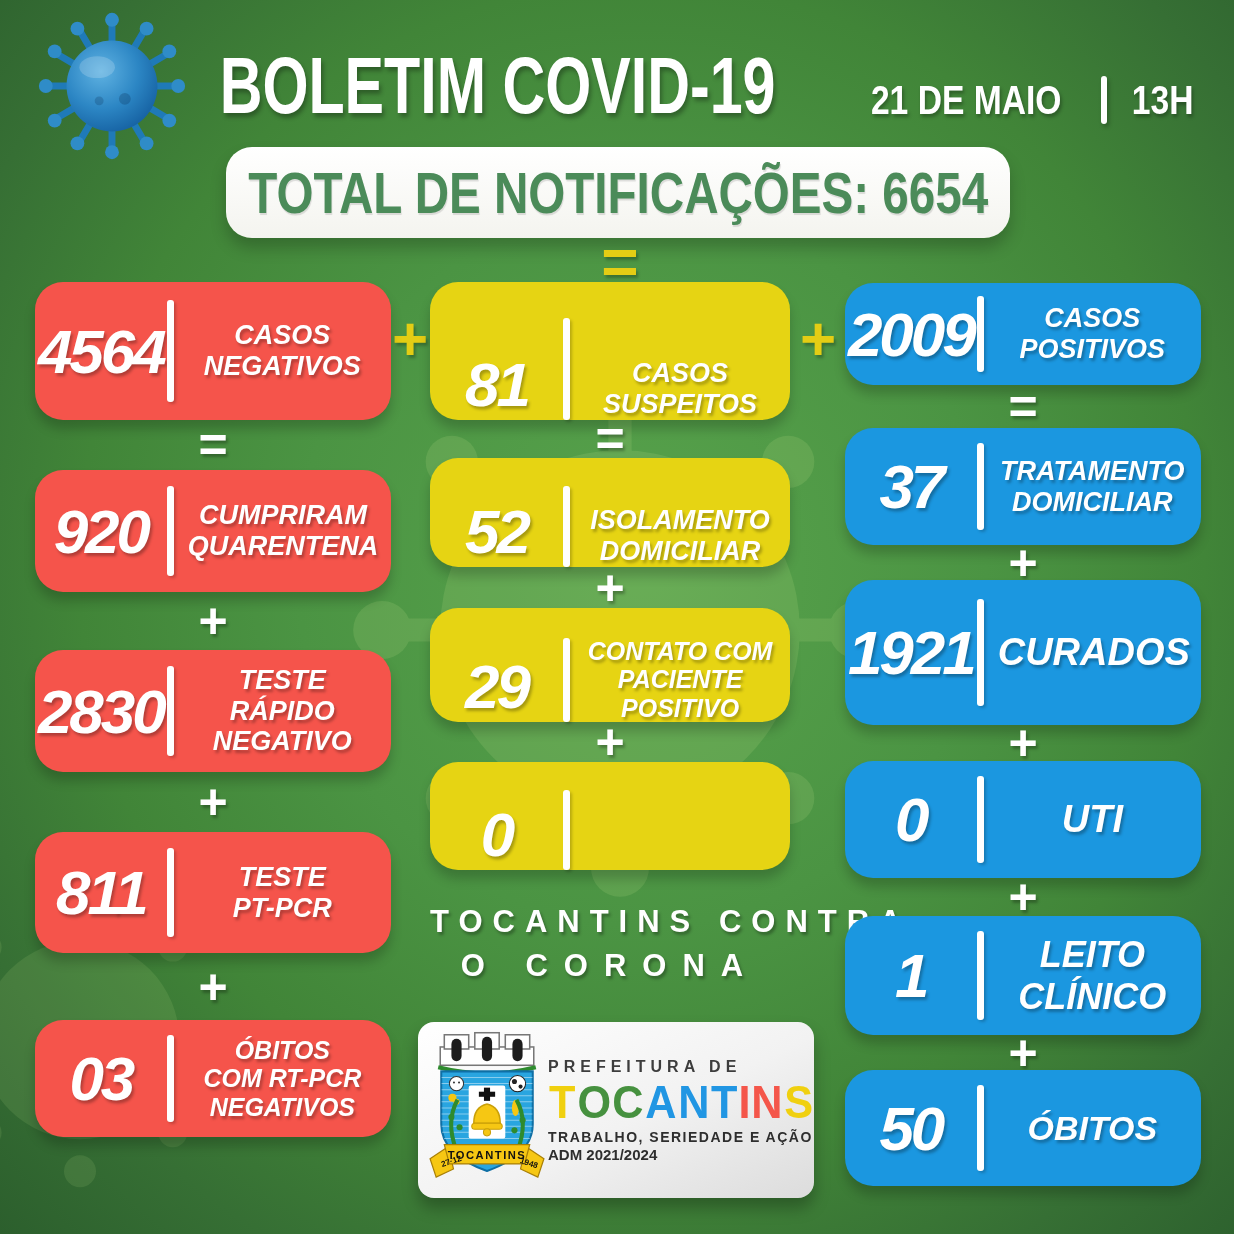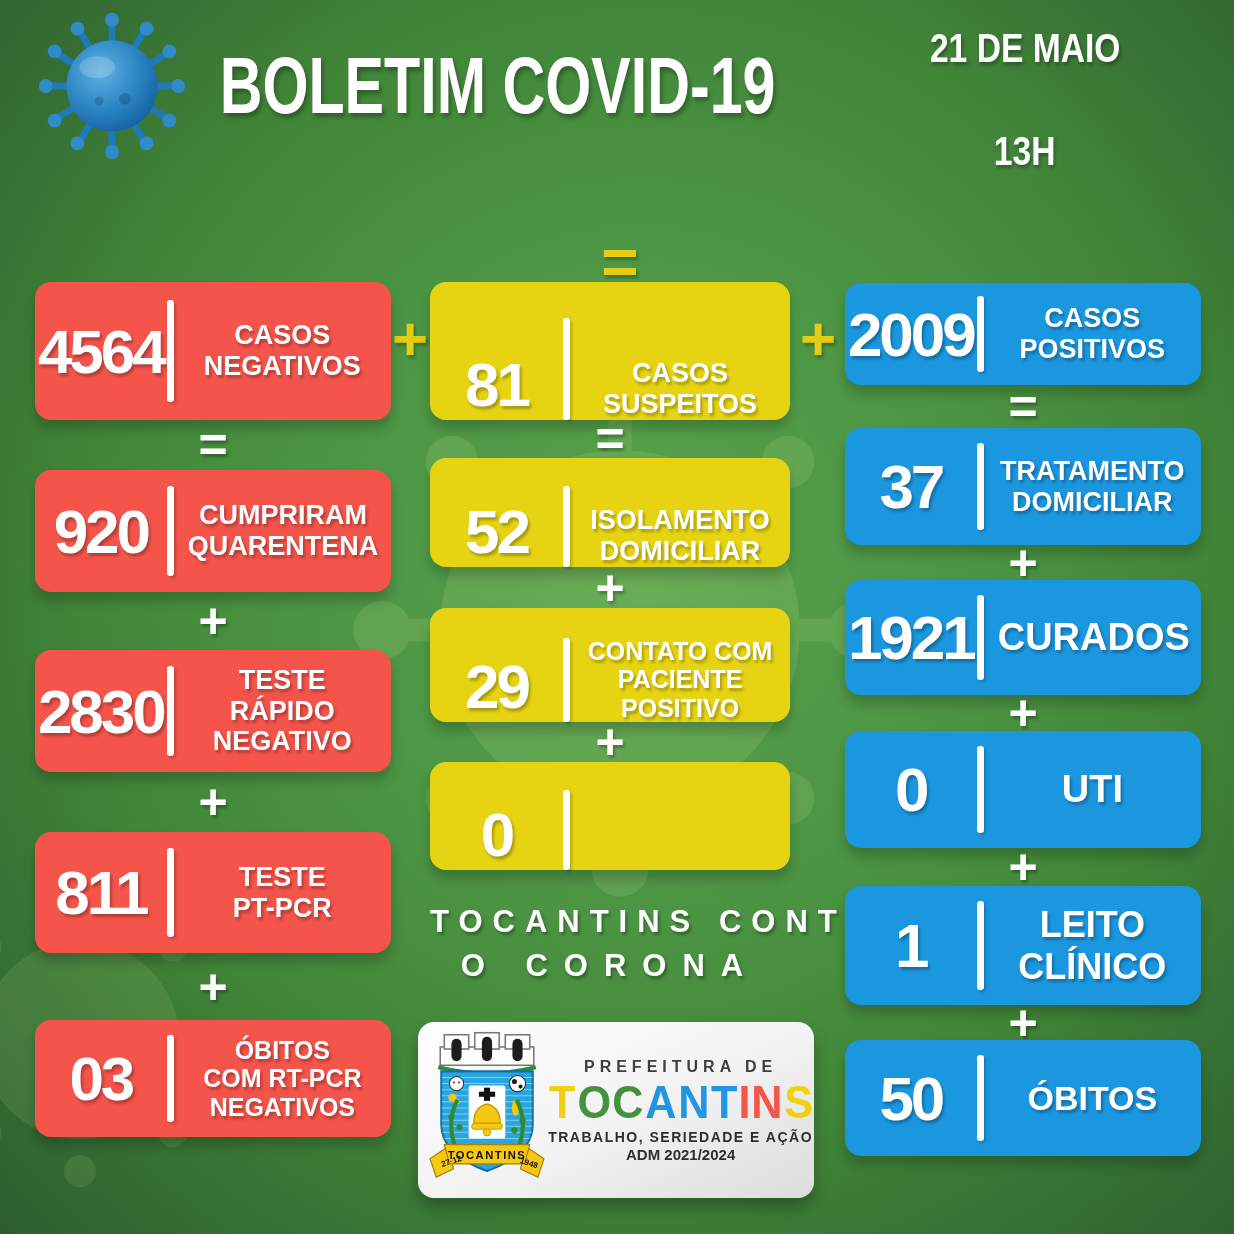--- a/index.html
+++ b/index.html
@@ -17,24 +17,23 @@
   .virus-icon{position:absolute;left:28px;top:2px;width:168px;height:168px;}
   .page-title{
     position:absolute;left:178px;top:36px;width:640px;height:100px;
     display:flex;align-items:center;justify-content:center;
     color:#fff;font-weight:bold;font-size:80px;white-space:nowrap;
     text-shadow:3px 4px 5px rgba(0,0,0,.30);
   }
   .page-title span{display:inline-block;transform:scaleX(.74);}
   .datetime{
     position:absolute;left:840px;top:70px;width:370px;height:60px;
-    display:flex;align-items:center;justify-content:center;gap:28px;
+    display:flex;align-items:center;justify-content:center;gap:18px;
     color:#fff;font-weight:bold;font-size:41px;white-space:nowrap;
     text-shadow:2px 3px 4px rgba(0,0,0,.30);
-    flex-direction:column;
   }
   .datetime .dt-text{display:inline-block;transform:scaleX(.82);}
   .datetime .dt-bar{width:6px;height:48px;background:#fff;border-radius:3px;box-shadow:2px 3px 4px rgba(0,0,0,.25);}
   .banner{
     position:absolute;left:226px;top:147px;width:784px;height:91px;
     background:linear-gradient(180deg,#ffffff, #f4f4ef);
     border-radius:26px;
     box-shadow:0 10px 16px rgba(0,0,0,.22);
     display:flex;align-items:center;justify-content:center;
     color:#4b8b59;font-weight:bold;font-size:58px;white-space:nowrap;
@@ -49,22 +48,23 @@
     color:#e4cd14;font-weight:900;font-size:62px;text-shadow:2px 3px 3px rgba(0,0,0,.25);
   }
   .plus-r1.p1{left:379px;top:303px;}
   .plus-r1.p2{left:787px;top:303px;}
   
   .col{position:absolute;display:flex;flex-direction:column;}
   .col1{left:35px;top:282px;width:356px;}
   .col2{left:430px;top:282px;width:360px;}
   .col3{left:845px;top:283px;width:356px;}
   .card{
-    border-radius:16px;display:flex;align-items:center;color:#fff;
+    border-radius:28px;display:flex;align-items:center;color:#fff;
     box-shadow:0 9px 12px rgba(0,0,0,.20);
+    font-style:italic;
   }
   .card.red{background:#f5544b;}
   .card.yellow{background:#e6d413;align-items:flex-end;}
   .card.blue{background:#1b97e0;}
   .card .num{
     flex:0 0 37%;text-align:center;font-weight:bold;font-size:62px;letter-spacing:-3px;
     text-shadow:2px 3px 3px rgba(0,0,0,.28);
   }
   .card .bar{flex:0 0 7px;height:74%;background:#fff;border-radius:3px;box-shadow:2px 2px 3px rgba(0,0,0,.2);}
   .card .label{
@@ -85,21 +85,21 @@
   .slogan .l2{font-size:31px;letter-spacing:16px;margin-top:8px;}
   
   .logo-plate{
     position:absolute;left:418px;top:1022px;width:396px;height:176px;
     border-radius:16px;
     background:linear-gradient(155deg,#ffffff 0%,#f2f2f2 55%,#dcdcdc 100%);
     box-shadow:0 10px 16px rgba(0,0,0,.28);
     display:flex;align-items:center;padding:8px 12px 8px 8px;
   }
   .crest{flex:0 0 122px;height:160px;}
-  .logo-text{flex:1;text-align:center;line-height:1;}
+  .logo-text{flex:1;text-align:left;line-height:1;}
   .logo-pre{font-size:16px;letter-spacing:5px;color:#3d3d3d;font-weight:600;margin-bottom:3px;white-space:nowrap;}
   .logo-name{font-size:47px;font-weight:bold;letter-spacing:-1px;white-space:nowrap;}
   .logo-name span{display:inline-block;transform:scaleX(.92);}
   .logo-tag{font-size:14px;font-weight:bold;letter-spacing:1.5px;color:#2e2e2e;margin-top:5px;white-space:nowrap;}
   .logo-adm{font-size:15px;font-weight:600;color:#2e2e2e;margin-top:3px;}
 </style>
 </head>
 <body>
 
 <div class="poster">
@@ -180,20 +180,23 @@
   <div class="page-title">
     <span>BOLETIM COVID-19</span>
   </div>
 
   <div class="datetime">
     <span class="dt-text">21 DE MAIO</span>
     <span class="dt-bar"></span>
     <span class="dt-text">13H</span>
   </div>
 
+  <div class="banner">
+    <span>TOTAL DE NOTIFICAÇÕES: 6654</span>
+  </div>
 
   <div class="eq-top">=</div>
   <div class="plus-r1 p1">+</div>
   <div class="plus-r1 p2">+</div>
 
   <div class="col col1">
     <div class="card red" style="height:138px">
       <div class="num">4564</div>
       <div class="bar"></div>
       <div class="label">CASOS
@@ -271,21 +274,21 @@
 POSITIVOS</div>
     </div>
     <div class="op" style="height:43px">=</div>
     <div class="card blue" style="height:117px">
       <div class="num">37</div>
       <div class="bar"></div>
       <div class="label">TRATAMENTO
 DOMICILIAR</div>
     </div>
     <div class="op" style="height:35px">+</div>
-    <div class="card blue" style="height:115px">
+    <div class="card blue" style="height:145px">
       <div class="num">1921</div>
       <div class="bar"></div>
       <div class="label big">CURADOS</div>
     </div>
     <div class="op" style="height:36px">+</div>
     <div class="card blue" style="height:117px">
       <div class="num">0</div>
       <div class="bar"></div>
       <div class="label big">UTI</div>
     </div>

